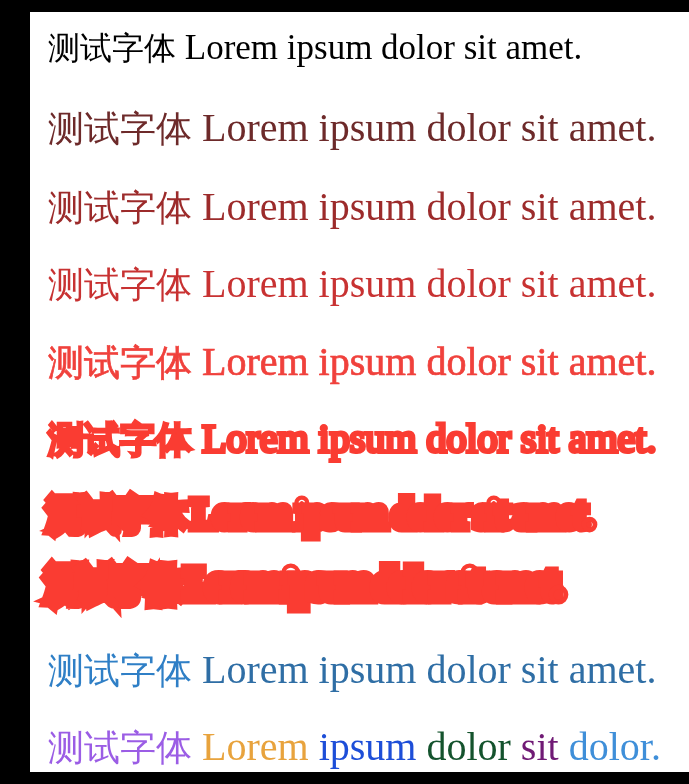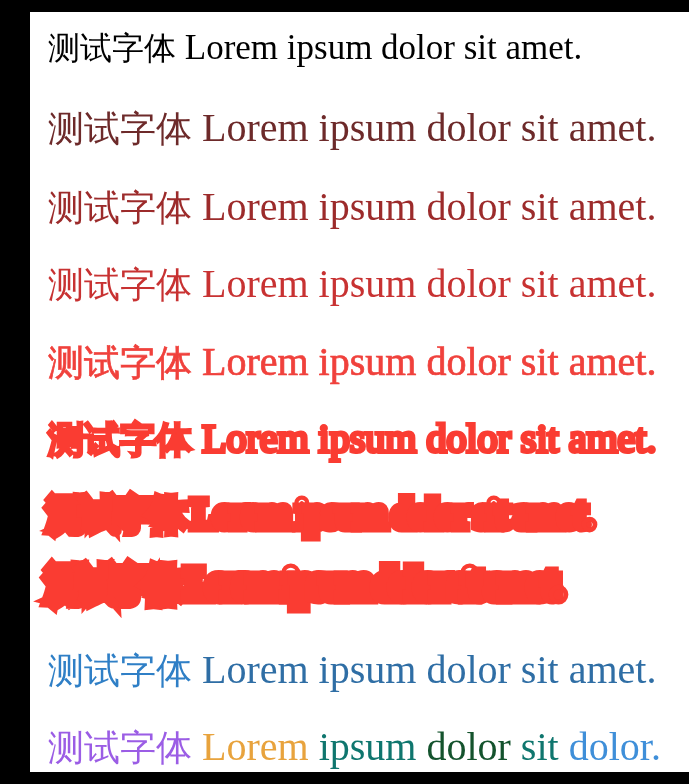--- a/index.html
+++ b/index.html
@@ -68,23 +68,23 @@
   .r8 { top: 552px; font-size: 40px; color: #fa3c32; -webkit-text-stroke: 15px #fa3c32; letter-spacing: -3px; }
   .r8 .cjk { font-size: 36px; }
   
   .r9 { top: 638px; font-size: 40px; color: #2f6ea5; }
   .r9 .cjk { font-size: 36px; color: #2f7fc6; }
   
   .r10 { top: 715px; font-size: 40px; }
   .r10 .cjk { font-size: 36px; }
   .g1 { color: #9b5de5; }
   .g4 { color: #e8a33d; }
-  .g5 { color: #0f766e; }
+  .g5 { color: #1d4ed8; }
   .g6 { color: #14532d; }
-  .g7 { color: #0f766e; }
+  .g7 { color: #701a75; }
   .g9 { color: #3f8fd9; }
 </style>
 </head>
 <body>
 
 <div id="page">
   <div id="canvas">
 
     <div class="line r1">
       <span class="cjk">测试字体</span>

